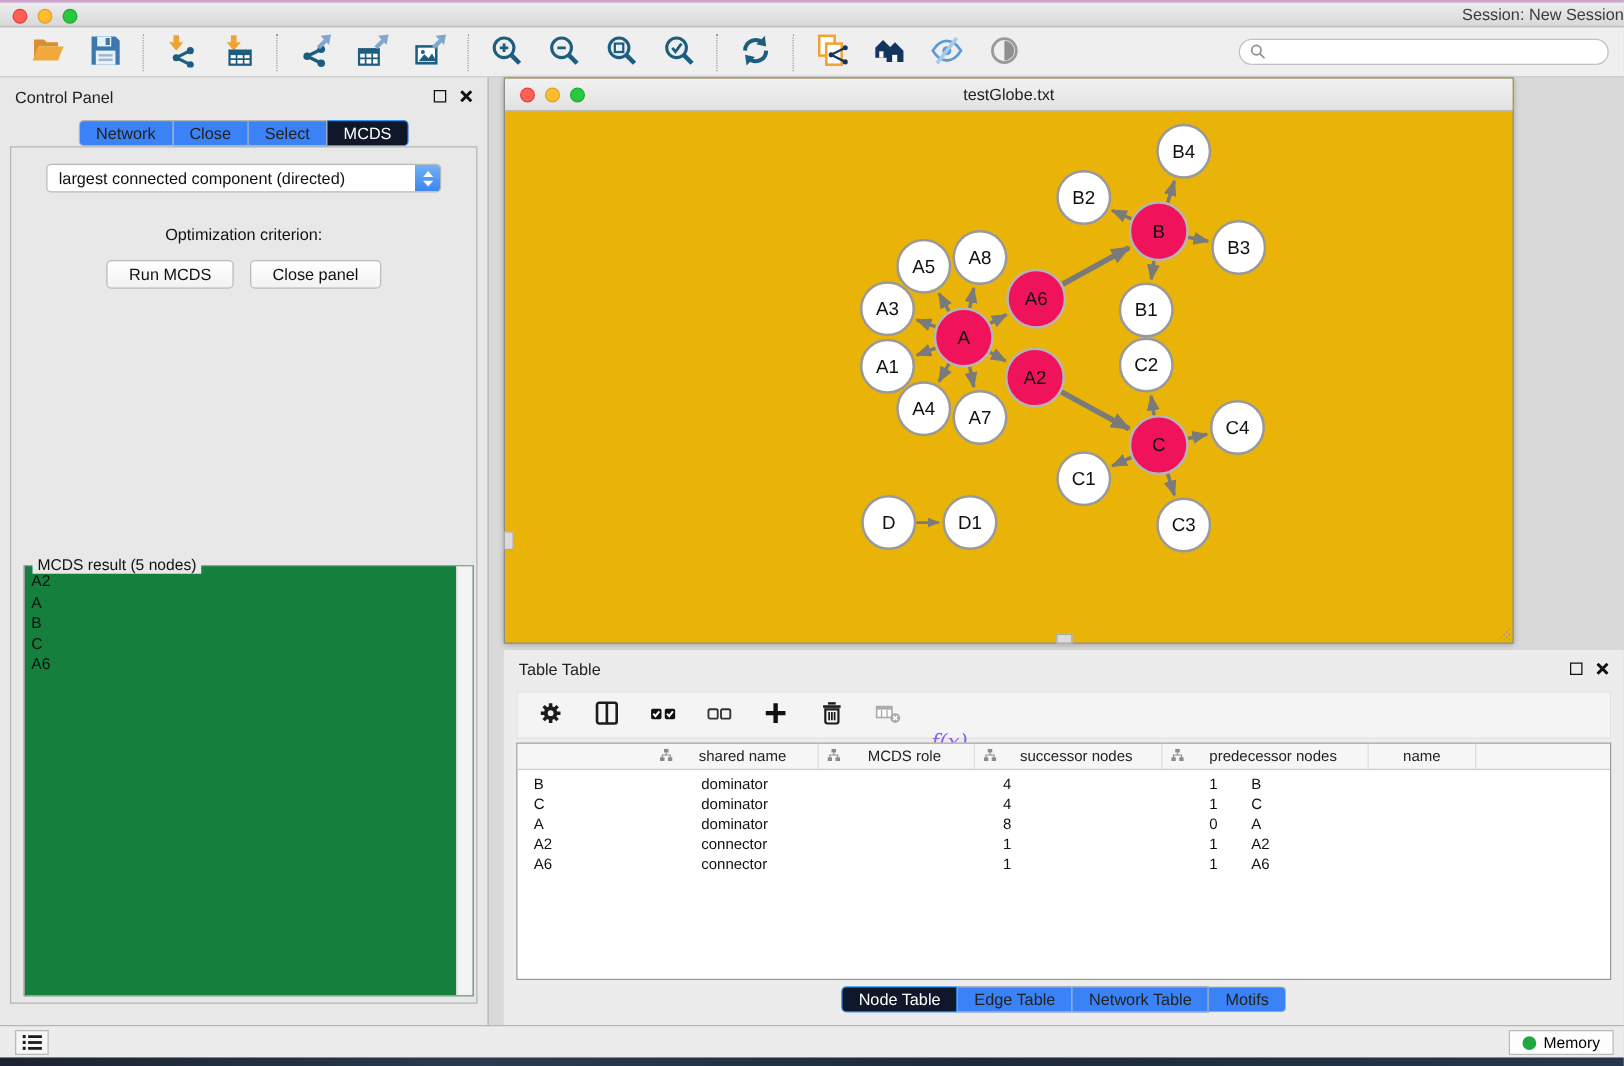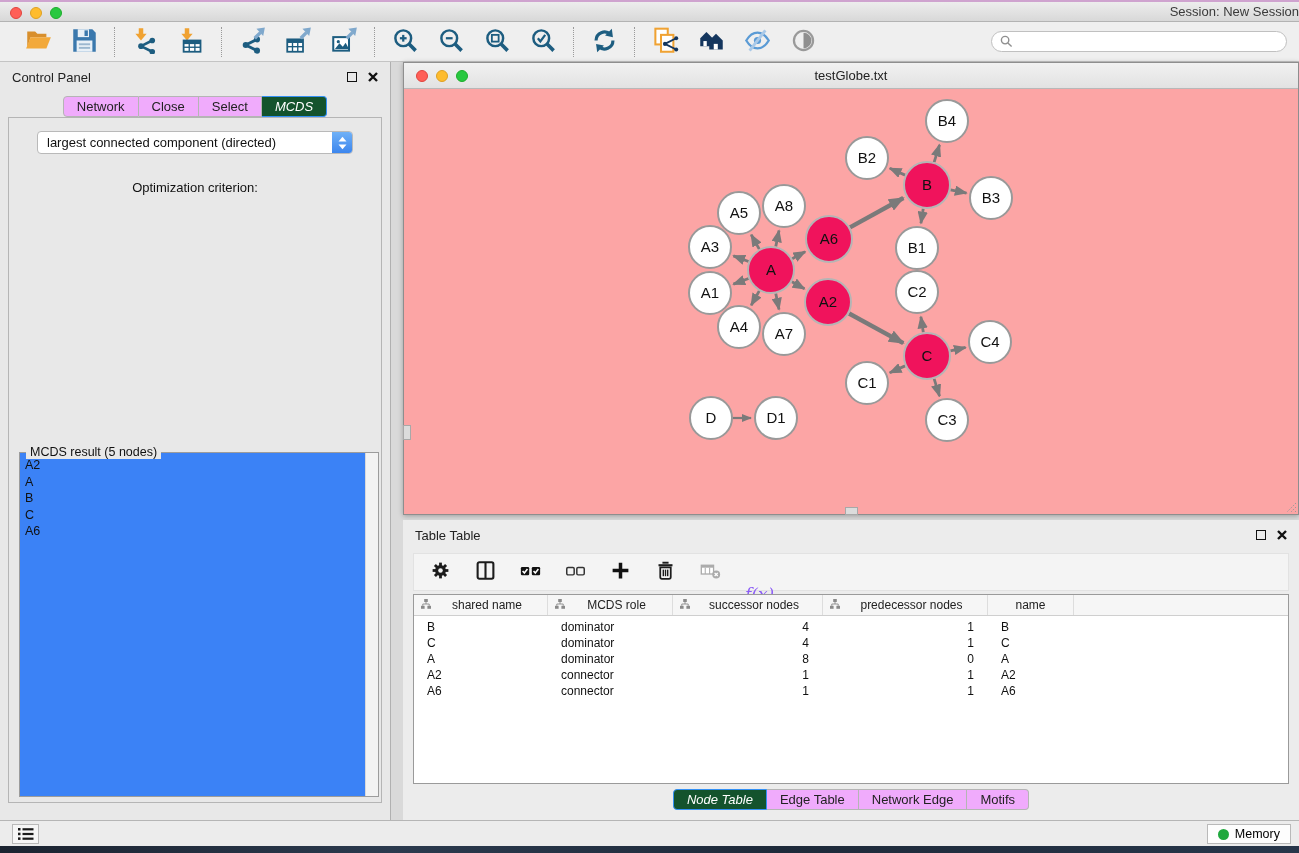--- a/index.html
+++ b/index.html
@@ -34,69 +34,69 @@
   
   #control-panel { position:absolute; left:0; top:62px; width:391px; height:758px;
     background:#e8e8e8; border-right:1px solid #b0b0b0; }
   .panel-head { height:30px; display:flex; align-items:center; padding:0 12px; font-size:13px; color:#222; }
   .win-btns { margin-left:auto; display:flex; gap:11px; align-items:center; }
   .float-ic { width:10px; height:10px; border:1.6px solid #111; display:inline-block; }
   .close-ic svg { width:10px; height:10px; display:block; }
   .winbtn { background:none; border:none; padding:0; cursor:pointer; display:flex; align-items:center; }
 
   .seg-row { display:flex; justify-content:center; }
-  .seg { height:21px; padding:0 13px; background:#f0abfc; border:1px solid #b5b5b5; border-left:none;
+  .seg { height:21px; padding:0 13px; background:#3b82f6; border:1px solid #b5b5b5; border-left:none;
     font-size:13px; line-height:19px; color:#222; cursor:pointer; }
   .seg:first-child { border-left:1px solid #b5b5b5; border-radius:4px 0 0 4px; }
   .seg:last-child { border-radius:0 4px 4px 0; }
-  .seg.active { background:#14532d; border-color:#3390f5; color:#fff;font-style:italic; }
+  .seg.active { background:#0f172a; border-color:#3390f5; color:#fff; }
 
   #cp-tabs { position:absolute; top:34px; left:0; right:0; z-index:2; }
   #cp-box { position:absolute; top:55px; left:8px; right:8px; bottom:17px;
     border:1px solid #b5b5b5; background:#e8e8e8; }
   #opt-label { text-align:center; margin-top:26px; font-size:13px; color:#111; }
   #dropdown { margin:13px auto 0; width:316px; height:23px; background:#fff;
     border:1px solid #b9b9b9; border-radius:4px; display:flex; align-items:stretch; overflow:hidden; cursor:pointer; }
   #dropdown .dd-text { flex:1; font-size:13px; line-height:21px; padding:0 9px; color:#111;
     white-space:nowrap; overflow:hidden; }
   #dropdown .dd-step { width:20px; background:linear-gradient(#70b1f7,#3c86ee);
     display:flex; flex-direction:column; align-items:center; justify-content:center; gap:2px; }
   .btn-row { display:flex; justify-content:center; gap:13px; margin-top:13px; }
   .pbtn { height:23px; padding:0 17px; background:linear-gradient(#ffffff,#f2f2f2);
     border:1px solid #bcbcbc; border-radius:4px; font-size:13px; color:#111; cursor:pointer; }
 
   #result-box { position:absolute; left:10px; right:2px; top:334px; bottom:5px;
-    border:1px solid #9c9c9c; background:#3b82f6; }
+    border:1px solid #9c9c9c; background:#15803d; }
   #result-legend { position:absolute; top:-8px; left:6px; background:#e8e8e8; padding:0 4px;
     font-size:12.5px; color:#111; }
   #result-scroll { position:absolute; top:0; right:0; bottom:0; width:13px;
     background:#f3f3f3; border-left:1px solid #d9d9d9; }
   #result-list { list-style:none; margin:4px 0 0 5px; font-size:12.5px; line-height:16.5px; color:#111; }
 
   
-  #network-window { position:absolute; left:403px; top:62px; width:896px; height:453px;
-    background:#fca5a5; border:1px solid #8e8e8e; box-shadow:0 1px 5px rgba(0,0,0,.28); }
+  #network-window { position:absolute; left:403px; top:62px; width:808px; height:453px;
+    background:#eab308; border:1px solid #8e8e8e; box-shadow:0 1px 5px rgba(0,0,0,.28); }
   #nw-title { height:26px; background:linear-gradient(#f1f1f1,#e2e2e2); border-bottom:1px solid #b8b8b8;
     display:flex; align-items:center; justify-content:center; font-size:13px; color:#222; position:relative; }
   #nw-title .lights { left:12px; top:7px; }
   #graph { position:absolute; left:0; top:27px; }
   .vthumb { position:absolute; left:-1px; top:362px; width:8px; height:15px; background:#dcdcdc; border:1px solid #a8a8a8; }
   .hthumb { position:absolute; left:441px; bottom:-1px; width:13px; height:8px; background:#dcdcdc; border:1px solid #a8a8a8; }
   #grip { position:absolute; right:1px; bottom:1px; }
 
   
   #table-panel { position:absolute; left:403px; top:520px; width:896px; height:300px; background:#ececec; }
   #tp-toolbar { margin:3px 10px 0; height:38px; background:#f4f4f4; border:1px solid #e2e2e2;
     display:flex; align-items:center; gap:24px; padding:0 16px; }
   .tp-btn { background:none; border:none; padding:0; cursor:pointer; display:flex; align-items:center; }
   .tp-btn svg { width:21px; height:21px; }
   .fx { font:italic 17px "DejaVu Serif",serif; color:#8b5cf6;margin-top:43px; }
   #tp-table { position:absolute; left:10px; top:74px; width:876px; height:190px;
     background:#fff; border:1px solid #9a9a9a; overflow:hidden; }
-  #tp-header { display:flex; height:21px; background:#f6f6f6; border-bottom:1px solid #cfcfcf; }
+  #tp-header { display:flex; height:21px; background:#f6f6f6; border-bottom:1px solid #cfcfcf;justify-content:center; }
   .hcell { display:flex; align-items:center; border-right:1px solid #ddd; font-size:12px; color:#222; padding:0 4px; }
   .hcell .lbl { flex:1; text-align:center; }
   .hcell svg { width:10px; height:10px; margin-left:3px; flex:none; }
   .trow { display:flex; height:16px; font-size:12px; color:#111; align-items:center; }
   .trow:first-child { margin-top:3px; }
   .tcell { overflow:hidden; white-space:nowrap; }
   #tp-tabs { position:absolute; left:0; right:0; top:269px; }
 
   
   #statusbar { position:absolute; left:0; top:820px; width:1299px; height:26px;
@@ -313,20 +313,24 @@
       <span class="dd-step">
         <svg width="9" height="6" viewBox="0 0 9 6">
             <path d="M0.5 5.5 L4.5 0.8 L8.5 5.5z" fill="#fff"></path>
           </svg>
         <svg width="9" height="6" viewBox="0 0 9 6">
             <path d="M0.5 0.5 L4.5 5.2 L8.5 0.5z" fill="#fff"></path>
           </svg>
       </span>
     </div>
     <div id="opt-label">Optimization criterion:</div>
+    <div class="btn-row">
+      <button class="pbtn">Run MCDS</button>
+      <button class="pbtn">Close panel</button>
+    </div>
     <div id="result-box">
       <span id="result-legend">MCDS result (5 nodes)</span>
       <ul id="result-list">
           <li>A2</li>
           <li>A</li>
           <li>B</li>
           <li>C</li>
           <li>A6</li>
         </ul>
       <div id="result-scroll"></div>
@@ -630,21 +634,21 @@
           <div class="tcell" style="width: 125px; text-align: left; padding: 0px 0px 0px 13px;">connector</div>
           <div class="tcell" style="width: 150px; text-align: right; padding: 0px 14px 0px 0px;">1</div>
           <div class="tcell" style="width: 165px; text-align: right; padding: 0px 14px 0px 0px;">1</div>
           <div class="tcell" style="width: 86px; text-align: left; padding: 0px 0px 0px 13px;">A6</div>
         </div>
       </div>
   </div>
   <div id="tp-tabs" class="seg-row">
       <div class="seg active">Node Table</div>
       <div class="seg">Edge Table</div>
-      <div class="seg">Network Edge</div>
+      <div class="seg">Network Table</div>
       <div class="seg">Motifs</div>
     </div>
 </div>
 
 <div id="statusbar">
   <button id="list-btn">
     <svg width="16" height="14" viewBox="0 0 16 14">
       <g fill="#1a1a1a">
         <rect x="0" y="1" width="2.5" height="2.5"></rect>
           <rect x="4.5" y="1.2" width="11" height="2.2"></rect>

